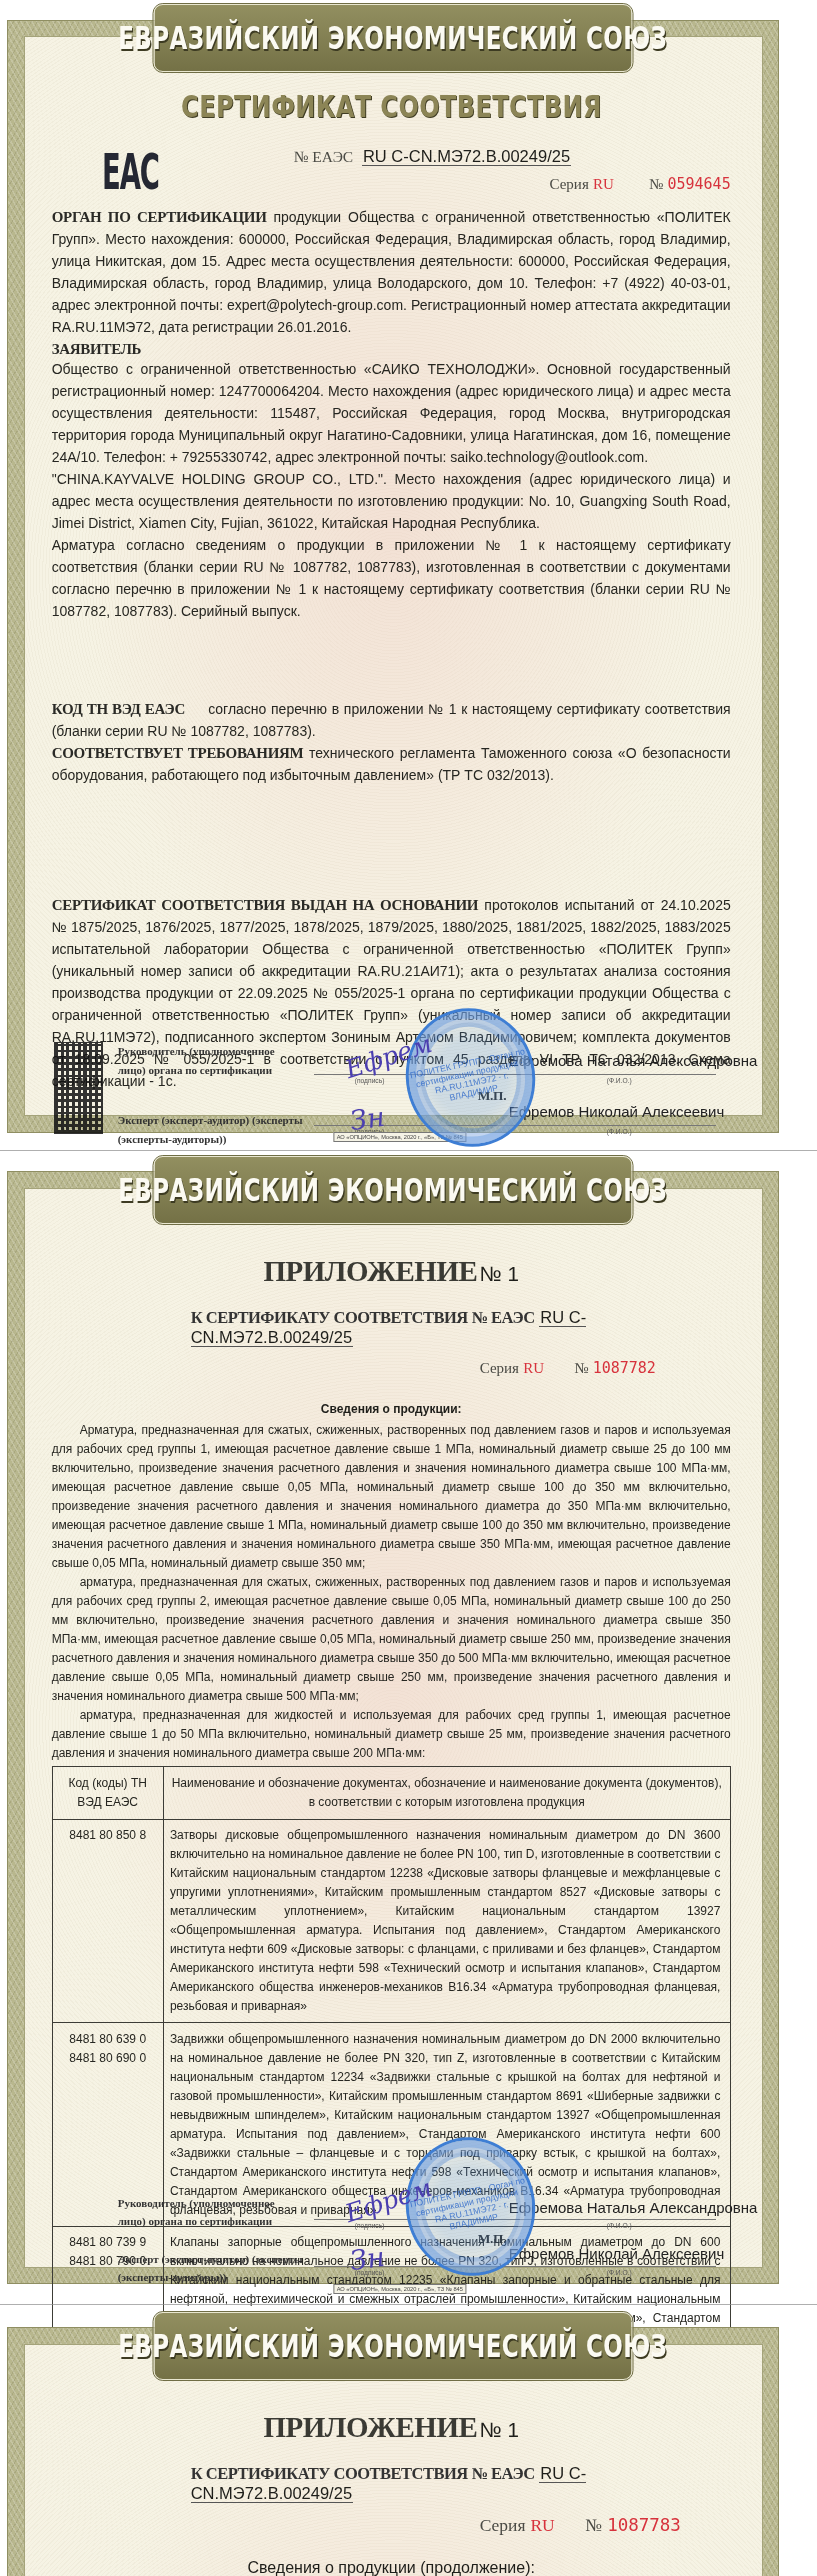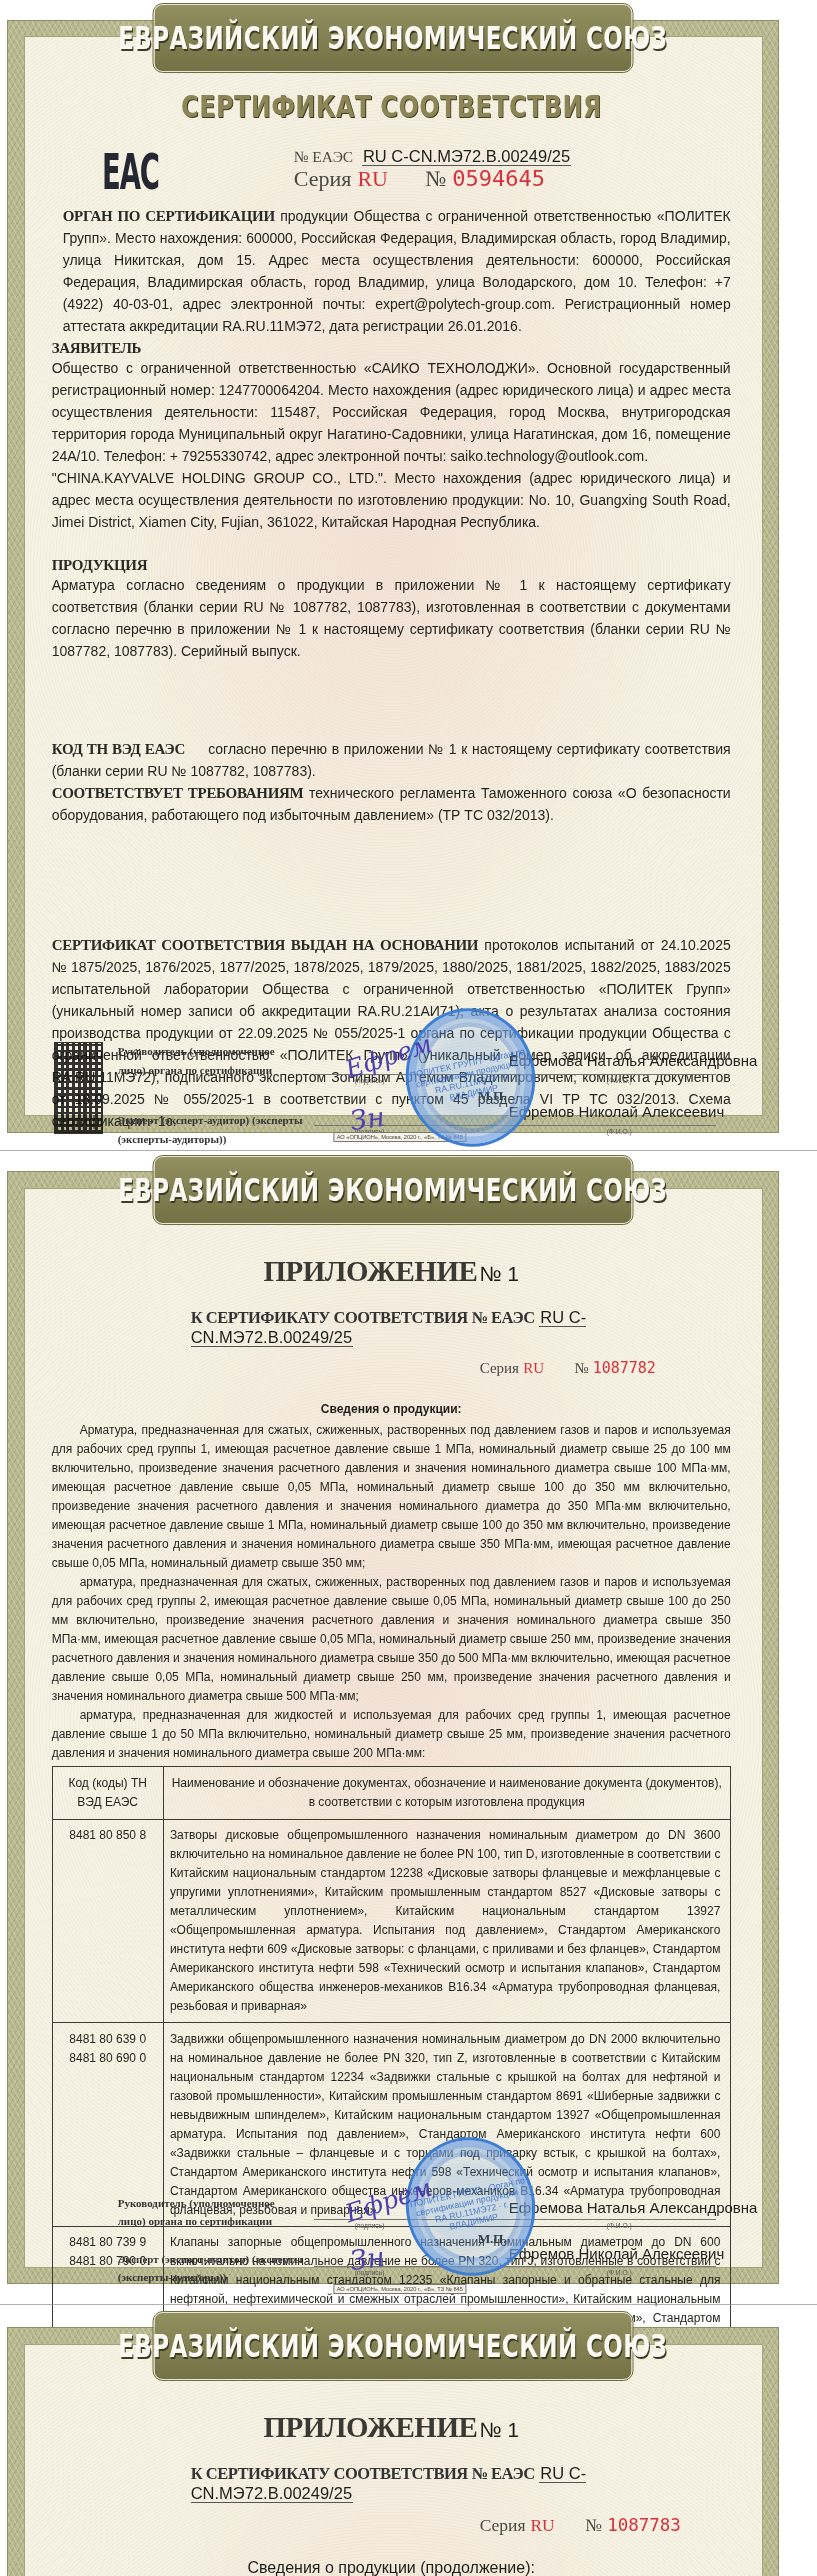--- a/index.html
+++ b/index.html
@@ -107,38 +107,37 @@
 
     <div style="height:52px"></div>
     <div class="cert-title">СЕРТИФИКАТ СООТВЕТСТВИЯ</div>
 
     <div class="eac">EAC</div>
 
     <div style="margin-top:23px; margin-left:242px; font-size:16.5px;">
       <span class="serif" style="color:#4a4a44; font-size:15.5px;">№ ЕАЭС</span>
       <span class="under" style="margin-left:4.1px;">RU C-CN.МЭ72.В.00249/25</span>
     </div>
-    <div style="margin-top:0; margin-left:242px; font-size:22px;">
+    <div style="margin-top:9px; margin-left:242px; font-size:15px;text-align:right;">
       <span class="serif" style="color:#4a4a44;">Серия</span>
       <span class="serif red">RU</span>
       <span class="serif" style="color:#4a4a44; margin-left:31px;">№</span>
       <span class="red" style="font-family:'DejaVu Sans Mono', monospace;">0594645</span>
     </div>
 
-    <div class="txt" style="margin-top:13.4px;margin-left:11px;">
+    <div class="txt" style="margin-top:13.4px;">
       <span class="label">ОРГАН ПО СЕРТИФИКАЦИИ</span>
       <span>продукции Общества с ограниченной ответственностью «ПОЛИТЕК Групп». Место нахождения: 600000, Российская Федерация, Владимирская область, город Владимир, улица Никитская, дом 15. Адрес места осуществления деятельности: 600000, Российская Федерация, Владимирская область, город Владимир, улица Володарского, дом 10. Телефон: +7 (4922) 40-03-01, адрес электронной почты: expert@polytech-group.com. Регистрационный номер аттестата аккредитации RA.RU.11МЭ72, дата регистрации 26.01.2016.</span>
     </div>
 
     <div class="label" style="margin-top:2.1px;">ЗАЯВИТЕЛЬ</div>
     <div class="txt">Общество с ограниченной ответственностью «САИКО ТЕХНОЛОДЖИ». Основной государственный регистрационный номер: 1247700064204. Место нахождения (адрес юридического лица) и адрес места осуществления деятельности: 115487, Российская Федерация, город Москва, внутригородская территория города Муниципальный округ Нагатино-Садовники, улица Нагатинская, дом 16, помещение 24А/10. Телефон: + 79255330742, адрес электронной почты: saiko.technology@outlook.com.</div>
 
     <div class="txt">"CHINA.KAYVALVE HOLDING GROUP CO., LTD.". Место нахождения (адрес юридического лица) и адрес места осуществления деятельности по изготовлению продукции: No. 10, Guangxing South Road, Jimei District, Xiamen City, Fujian, 361022, Китайская Народная Республика.</div>
 
-    <div class="label" style="margin-top:24px;">ПРОДУКЦИЯ</div>
     <div class="txt">Арматура согласно сведениям о продукции в приложении № 1 к настоящему сертификату соответствия (бланки серии RU № 1087782, 1087783), изготовленная в соответствии с документами согласно перечню в приложении № 1 к настоящему сертификату соответствия (бланки серии RU № 1087782, 1087783). Серийный выпуск.</div>
 
     <div class="txt" style="margin-top:76px;">
       <span class="label" style="margin-right:18.5px;">КОД ТН ВЭД ЕАЭС</span>
       <span>согласно перечню в приложении № 1 к настоящему сертификату соответствия (бланки серии RU № 1087782, 1087783).</span>
     </div>
     <div class="txt">
       <span class="label">СООТВЕТСТВУЕТ ТРЕБОВАНИЯМ</span>
       <span>технического регламента Таможенного союза «О безопасности оборудования, работающего под избыточным давлением» (ТР ТС 032/2013).</span>
     </div>

